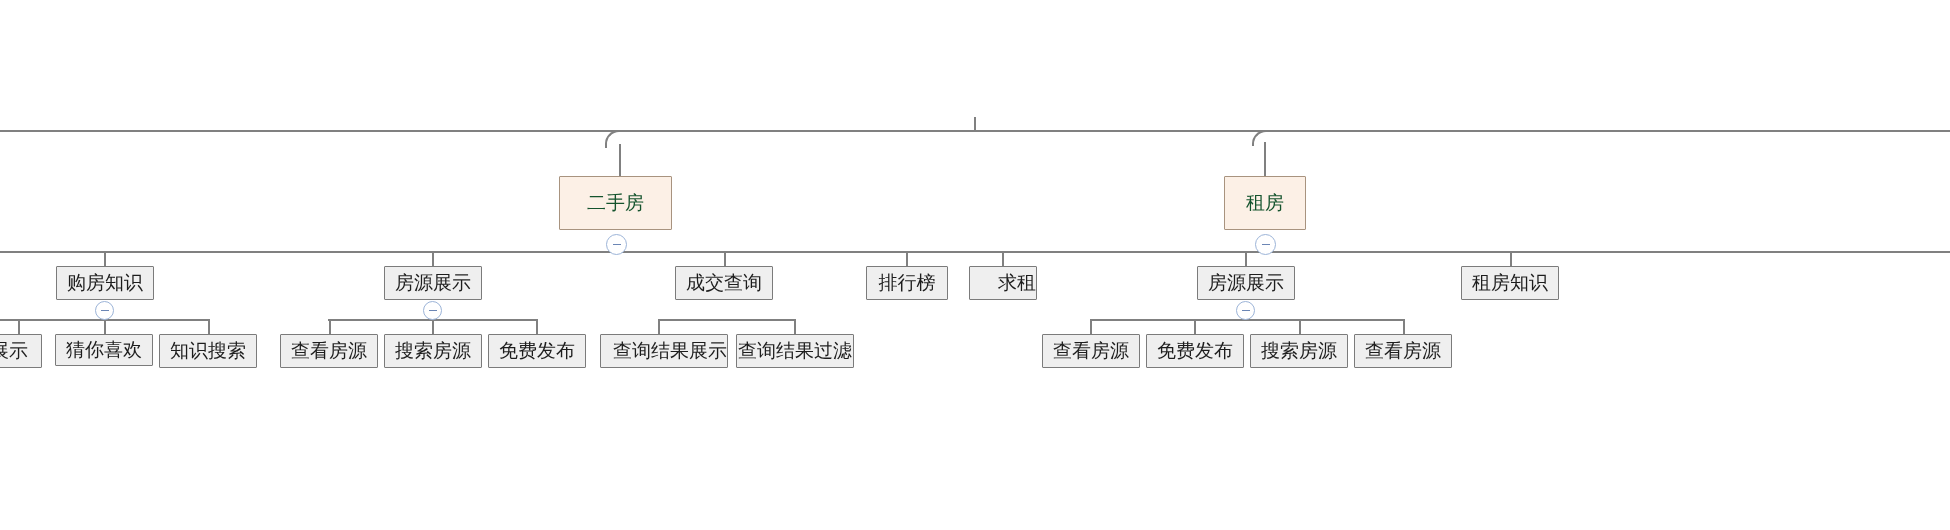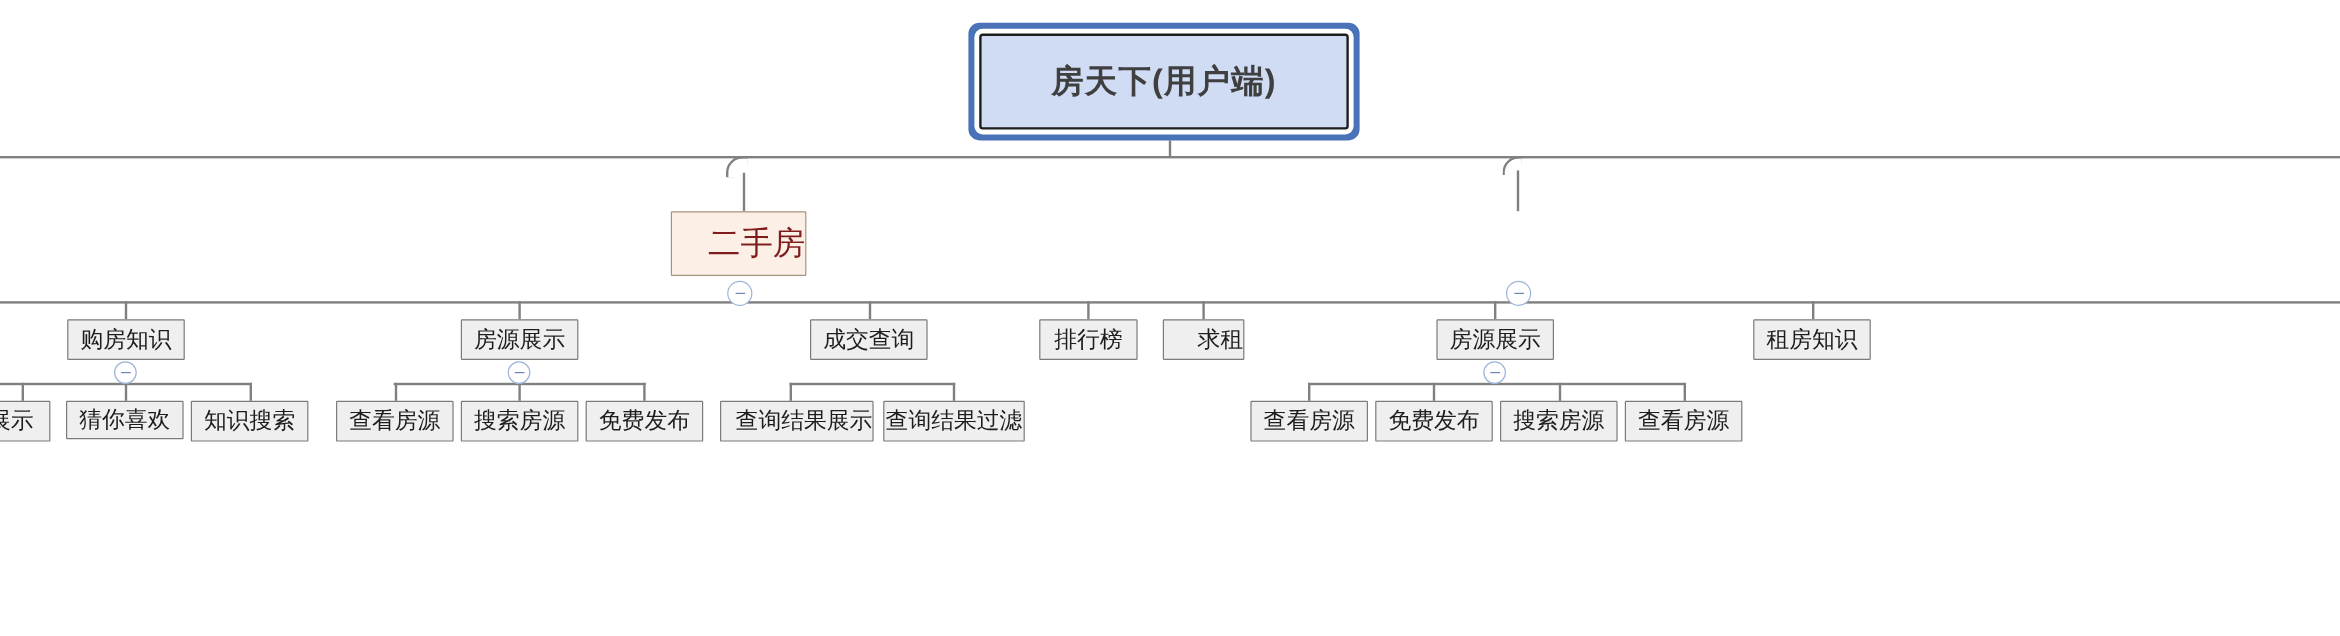--- a/index.html
+++ b/index.html
@@ -26,21 +26,21 @@
 
   .root{
     background:#cfdcf4;border:2px solid #1d1d1d;
     color:#3f3f3f;font-size:27px;font-weight:bold;letter-spacing:1px;
     box-shadow:0 0 0 4px #ffffff, 0 0 0 9px #4a72b8;
     border-radius:3px;
   }
 
   .lvl2{
     background:#fcf0e6;border:1.6px solid #a8937f;
-    color:#7f1d1d;font-size:27px;border-radius:1px;justify-content:flex-end;
+    color:#14532d;font-size:19px;border-radius:1px;
   }
 
   .lvl3{
     background:#efefef;border:1.6px solid #7b7b7b;
     color:#1d1d1d;font-size:19px;border-radius:1px;
   }
 
   .lvl4{
     background:#efefef;border:1.6px solid #7b7b7b;
     color:#1d1d1d;font-size:19px;border-radius:1px;
@@ -55,41 +55,41 @@
     font-family:"Liberation Sans",sans-serif;
     z-index:6;
   }
   .toggle span{display:block;width:8px;height:1.6px;background:#6b86b5;}
 </style>
 </head>
 <body>
 
 <div id="canvas">
 
-  <div class="node root" style="left:816px;top:28px;width:308px;height:80px;">
-    <span>房天下(用户端)</span>
-  </div>
 
   <div class="ln v" style="left:974px;top:117px;height:14px;"></div>
 
   <div class="ln h" style="left:0px;top:130px;width:1950px;"></div>
 
   <div class="elbow tl" style="left:605px;top:130px;width:16px;height:16px;"></div>
   <div class="ln v" style="left:619px;top:144px;height:32px;"></div>
 
   <div class="elbow tl" style="left:1252px;top:130px;width:14px;height:14px;"></div>
   <div class="ln v" style="left:1264px;top:142px;height:34px;"></div>
 
   <div class="node lvl2" style="left:559px;top:176px;width:113px;height:54px;">
     <span>二手房</span>
   </div>
   <div class="toggle" style="left:606px;top:234px;">
       <span></span>
     </div>
 
+  <div class="node lvl2" style="left:1224px;top:176px;width:82px;height:54px;">
+    <span>租房</span>
+  </div>
   <div class="toggle" style="left:1255px;top:234px;">
       <span></span>
     </div>
 
   <div class="ln h" style="left:0px;top:251px;width:1950px;"></div>
 
   <div class="ln v" style="left:104px;top:251px;height:15px;"></div>
   <div class="ln v" style="left:432px;top:251px;height:15px;"></div>
   <div class="ln v" style="left:724px;top:251px;height:15px;"></div>
   <div class="ln v" style="left:906px;top:251px;height:15px;"></div>

